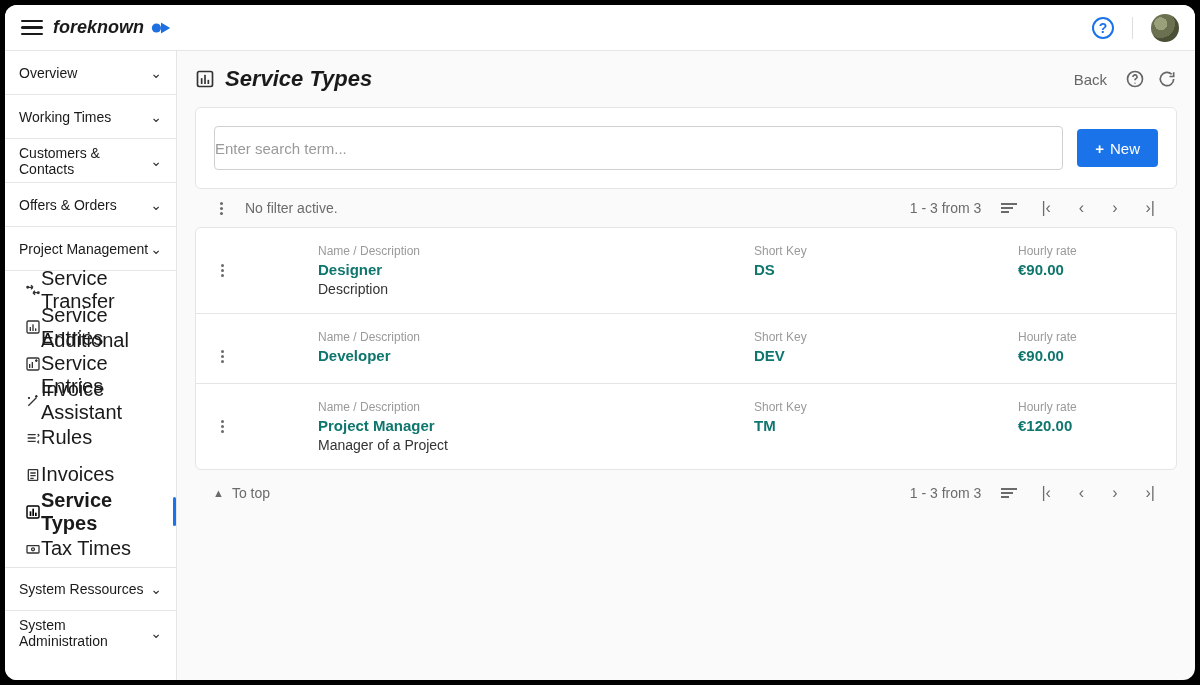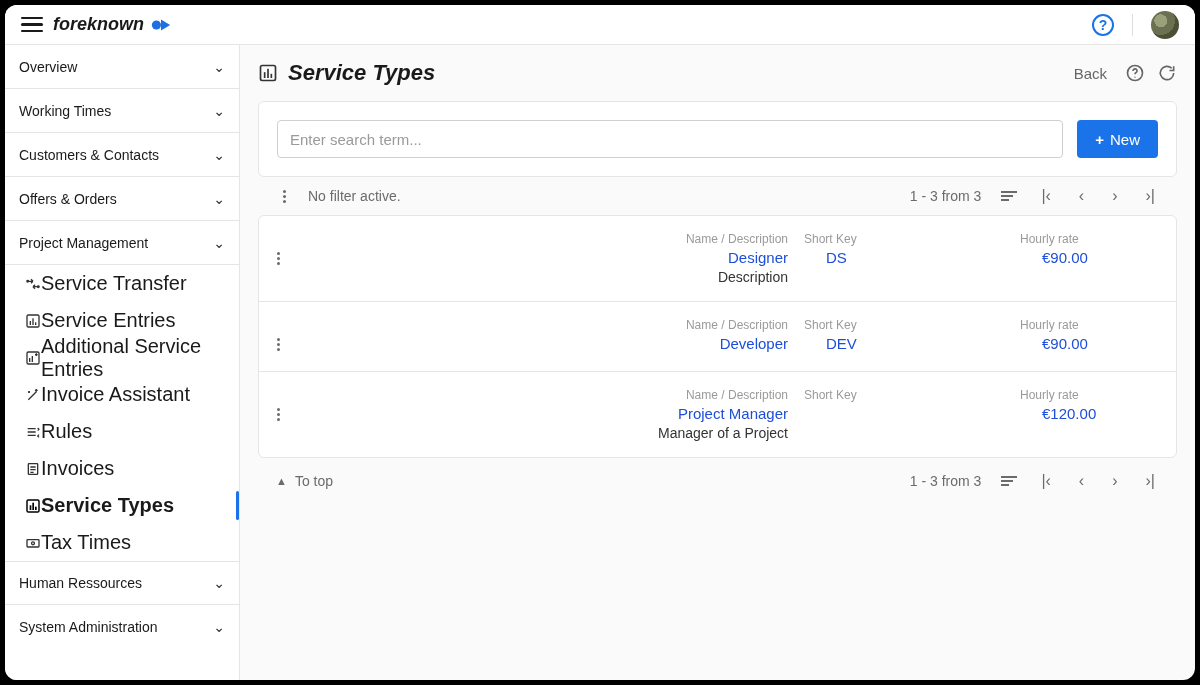--- a/index.html
+++ b/index.html
@@ -26,21 +26,21 @@
   }
   .app {
     width:100%; height:100%;
     background: var(--page);
     border-radius:12px;
     overflow:hidden;
     display:flex; flex-direction:column;
   }
   
   .topbar {
-    height:40px;
+    height:46px;
     background:#fff;
     display:flex; align-items:center;
     padding:0 16px;
     border-bottom:1px solid var(--border);
     gap:10px;
   }
   .menu-icon { display:flex; flex-direction:column; gap:4px; cursor:pointer; width:22px;}
   .menu-icon span { height:2.5px; background:#1a1a1a; border-radius:2px; }
   .brand { display:flex; align-items:center; gap:6px; font-style:italic; font-weight:700; font-size:18px; }
   .brand-logo {
@@ -58,21 +58,21 @@
   .sep-v { width:1px; height:22px; background:#ddd; margin:0 8px; }
   .avatar {
     width:28px; height:28px; border-radius:50%;
     background: radial-gradient(circle at 35% 35%, #9aa07a 0 25%, #6b7050 25% 55%, #4a5036 55% 100%);
   }
   
   .body {
     flex:1; display:flex; min-height:0;
   }
   .sidebar {
-    width:235px; flex-shrink:0;
+    width:172px; flex-shrink:0;
     background: var(--sidebar-bg);
     border-right:1px solid var(--border);
     overflow:auto;
   }
   .nav-section {
     height:44px; display:flex; align-items:center; justify-content:space-between;
     padding:0 14px; font-size:14px; cursor:pointer;
     border-bottom:1px solid var(--border);
   }
   .nav-section.expanded { background:#fafafa; }
@@ -98,22 +98,22 @@
   }
   .header-spacer { flex:1; }
   .hdr-btn { color:#666; font-size:15px; cursor:pointer; padding:4px 6px; }
   .hdr-icon { width:20px; height:20px; display:flex; align-items:center; justify-content:center; color:#666; cursor:pointer; }
 
   .card {
     background:#fff; border:1px solid var(--border); border-radius:6px;
   }
   .search-row { display:flex; gap:14px; padding:18px; align-items:center; }
   .search-input {
-    flex:1; height:38px; border:1px solid #d0d0d0; border-radius:4px;
-    padding:0 12px; font-size:15px; color:var(--text);
+    flex:1; height:44px; border:1px solid #d0d0d0; border-radius:4px;
+    padding:0 0; font-size:15px; color:var(--text);
   }
   .search-input::placeholder { color:#9a9a9a; }
   .btn-new {
     height:38px; padding:0 18px; border:none; border-radius:4px;
     background:var(--blue); color:#fff; font-size:15px; font-weight:500;
     display:flex; align-items:center; gap:6px; cursor:pointer;
   }
 
   .toolbar {
     display:flex; align-items:center; padding:8px 18px; gap:16px;
@@ -131,25 +131,25 @@
   .sort-icon span:nth-child(3){width:8px;}
 
   .list { }
   .row {
     display:flex; align-items:flex-start;
     padding:16px 18px; border-top:1px solid var(--border);
     gap:16px;
   }
   .row .kebab { margin-top:16px; }
   .row-block { display:flex; flex-direction:column; gap:3px; }
-  .col-name { flex: 0 0 420px; margin-left:72px;align-items:flex-end;}
+  .col-name { flex: 0 0 420px; margin-left:72px;}
   .col-key { flex: 0 0 200px; justify-content: flex-end; }
   .col-rate { flex: 0 0 140px; margin-left:auto; }
   .lbl { font-size:12px; color:#9a9a9a; }
-  .val { font-size:15px; font-weight:400; color:#1d4ed8;margin-left:22px; }
+  .val { font-size:15px; font-weight:700; color:#0f766e; }
   .desc { font-size:14px; color:#333; }
 
   .footerbar {
     display:flex; align-items:center; padding:12px 18px; gap:8px;
     color:#6b6b6b; font-size:14px;
   }
   .up-caret { font-size:11px; }
 
   svg { display:block; }
 </style>
@@ -279,21 +279,21 @@
         <span class="ico">
           <svg viewBox="0 0 24 24" width="16" height="16" fill="none" stroke="#333" stroke-width="2">
                 <rect x="3" y="7" width="18" height="11" rx="1"></rect>
                 <circle cx="12" cy="12.5" r="2.2"></circle>
               </svg>
         </span>
         <span>Tax Times</span>
       </div>
 
       <div class="nav-section nav-group-bottom">
-        <span>Human Ressources</span>
+        <span>System Ressources</span>
         <span class="chev">⌄</span>
       </div>
       <div class="nav-section" style="border-bottom:none;">
         <span>System Administration</span>
         <span class="chev">⌄</span>
       </div>
     </div>
 
     <div class="main">
       <div class="page-header">
@@ -407,20 +407,21 @@
                 <span></span>
                 <span></span>
               </div>
           <div class="row-block col-name">
             <span class="lbl">Name / Description</span>
             <span class="val">Project Manager</span>
             <span class="desc">Manager of a Project</span>
           </div>
           <div class="row-block col-key">
             <span class="lbl">Short Key</span>
+            <span class="val">TM</span>
           </div>
           <div class="row-block col-rate">
             <span class="lbl">Hourly rate</span>
             <span class="val">€120.00</span>
           </div>
         </div>
       </div>
 
       <div class="footerbar">
         <span class="up-caret">▲</span>

